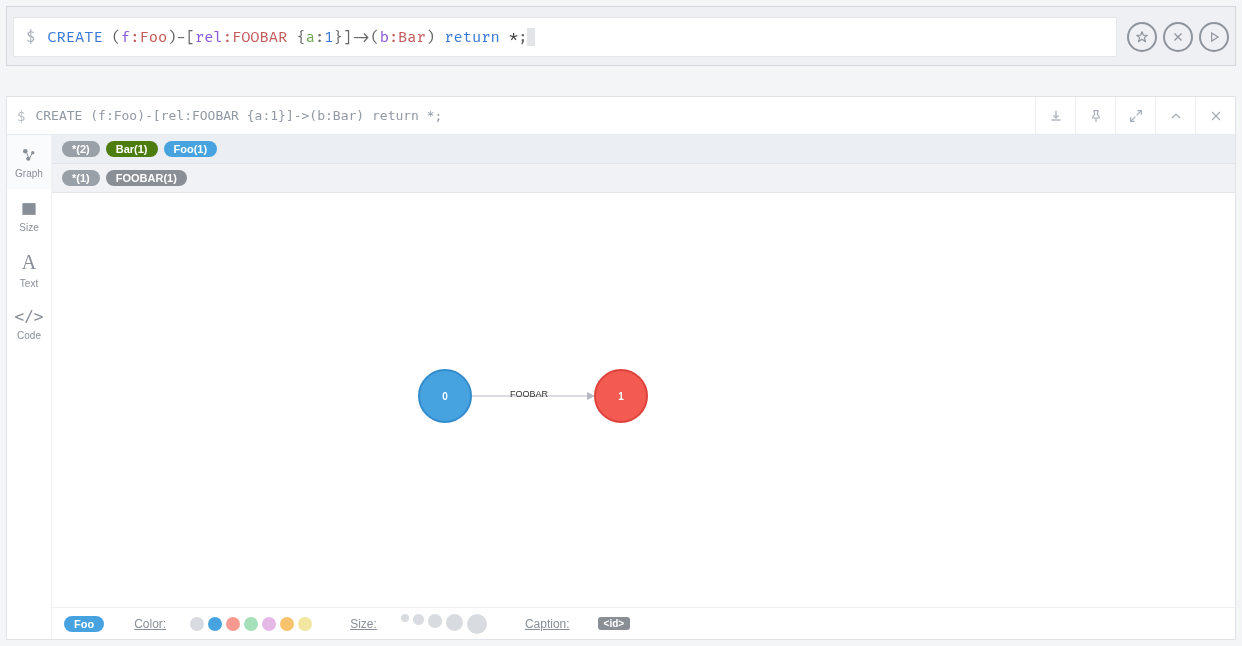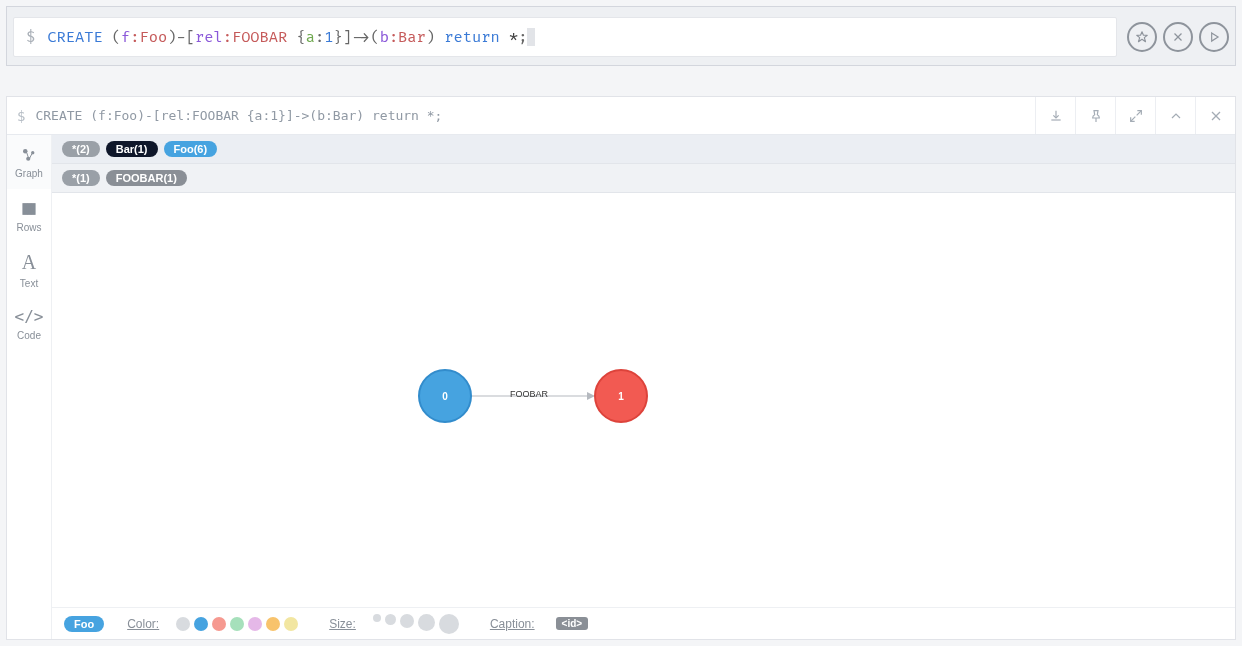--- a/index.html
+++ b/index.html
@@ -144,21 +144,21 @@
   .pill-row.second { background: #f0f2f5; }
   .pill {
     border-radius: 12px;
     padding: 2px 10px;
     font-size: 11px;
     font-weight: 600;
     color: #fff;
     cursor: pointer;
   }
   .pill.grey { background: #9aa0a7; }
-  .pill.red  { background: #0f172a; }
+  .pill.red  { background: #4d7c0f; }
   .pill.blue { background: #46a3e0; }
   .pill.darkgrey { background: #8a8f96; text-align: right; }
 
   .graph-canvas {
     flex: 1;
     position: relative;
     background: #fff;
     overflow: hidden;
   }
   .edge-line {
@@ -176,21 +176,21 @@
   .node-text  { fill: #fff; font-size: 10px; font-weight: 700; text-anchor: middle; dominant-baseline: central; }
   .edge-label { fill: #333; font-size: 9px; text-anchor: middle; dominant-baseline: central; }
 
   
   .legend-bar {
     height: 32px;
     border-top: 1px solid #eef0f3;
     display: flex;
     align-items: center;
     padding: 0 12px;
-    gap: 17px;
+    gap: 24px;
     font-size: 12px;
     color: #888f98;
   }
   .legend-bar .lbl { margin-left: 6px; text-decoration: underline; }
   .swatch {
     width: 14px; height: 14px; border-radius: 50%;
     display: inline-block;
     cursor: pointer;
   }
   .legend-bar .swatches { display: flex; gap: 4px; margin-right: 8px; }
@@ -289,38 +289,38 @@
         <span>Graph</span>
       </div>
       <div class="side-tab">
         <svg viewBox="0 0 24 24" fill="none" stroke="#888f98" stroke-width="1.6">
           <rect x="4" y="5" width="16" height="14"></rect>
             <line x1="4" y1="10" x2="20" y2="10"></line>
             <line x1="4" y1="14" x2="20" y2="14"></line>
             <line x1="10" y1="5" x2="10" y2="19"></line>
             <line x1="15" y1="5" x2="15" y2="19"></line>
         </svg>
-        <span>Rows</span>
+        <span>Size</span>
       </div>
       <div class="side-tab">
         <span class="serif">A</span>
         <span>Text</span>
       </div>
       <div class="side-tab">
         <span class="sym">&lt;/&gt;</span>
         <span>Code</span>
       </div>
     </div>
 
     <div class="main-panel">
 
       <div class="pill-row" id="pills-top">
           <span class="pill grey">*(2)</span>
           <span class="pill red">Bar(1)</span>
-          <span class="pill blue">Foo(6)</span>
+          <span class="pill blue">Foo(1)</span>
         </div>
       <div class="pill-row second" id="pills-bottom">
           <span class="pill grey">*(1)</span>
           <span class="pill darkgrey">FOOBAR(1)</span>
         </div>
 
       <div class="graph-canvas">
         <svg id="graph-svg" width="100%" height="100%">
             <line x1="419" y1="203" x2="535" y2="203" class="edge-line"></line>
             <polygon points="543 203 535 207 535 199" class="edge-arrow"></polygon>

